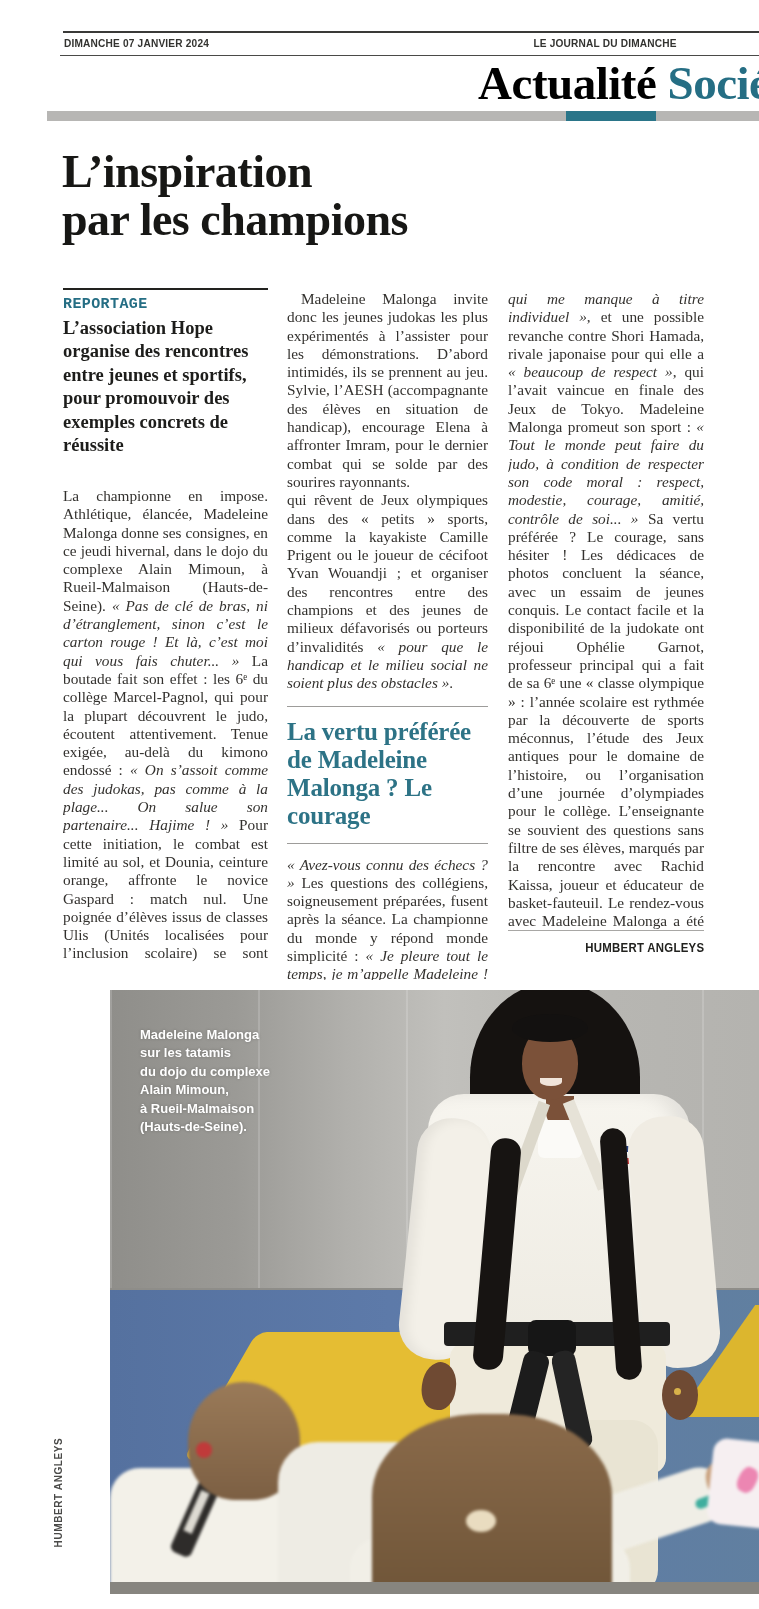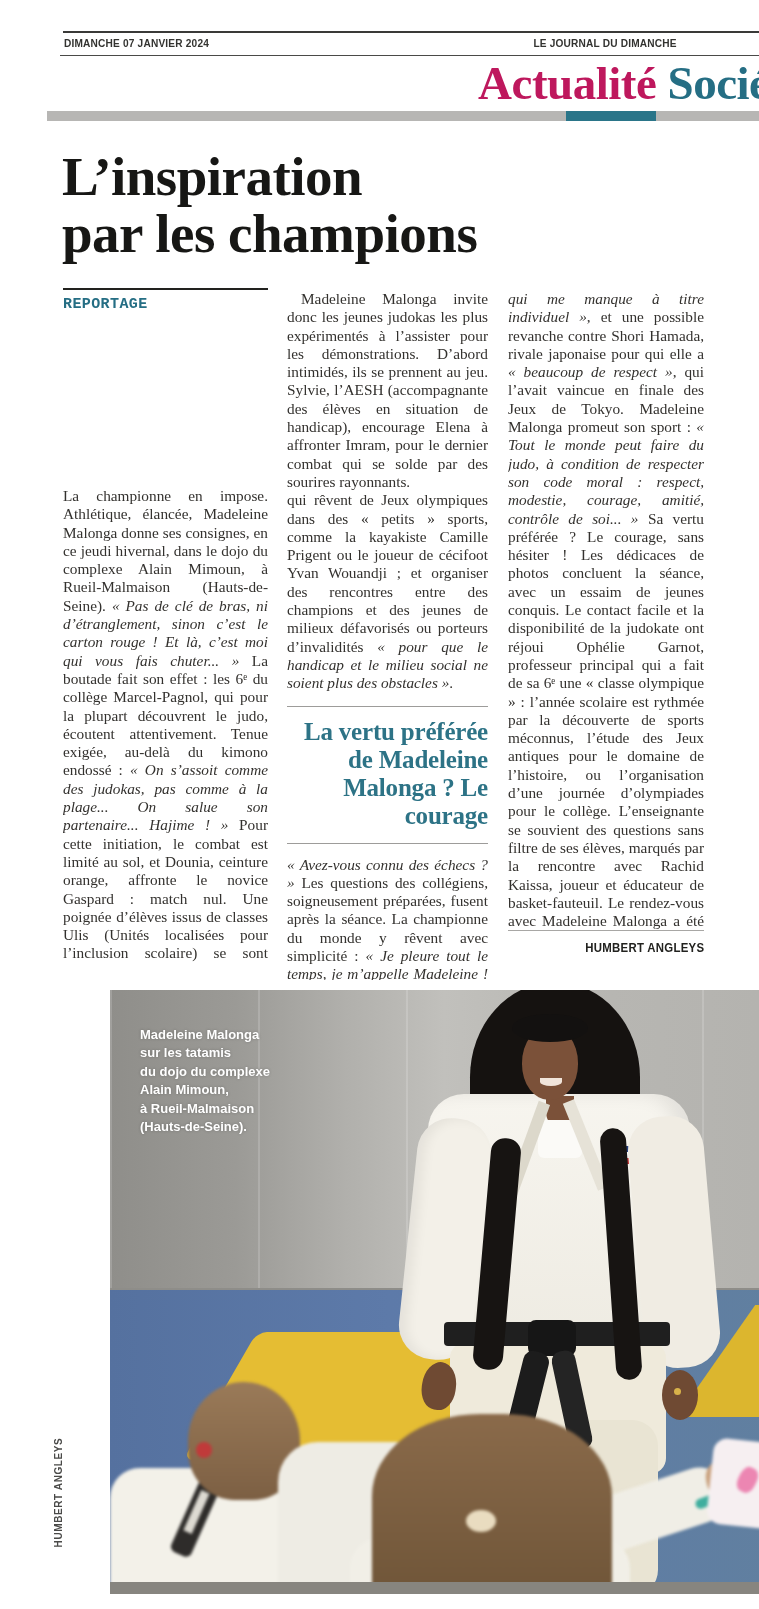--- a/index.html
+++ b/index.html
@@ -15,28 +15,28 @@
     position:absolute; top:37px; font-family:"Liberation Sans", sans-serif;
     font-size:11px; font-weight:bold; color:#333330; letter-spacing:.2px;
     transform:scaleX(.92); transform-origin:left center; white-space:nowrap;
   }
   .date { left:64px; }
   .masthead { left:auto; right:82px; transform-origin:right center; }
   .section-title {
     position:absolute; top:56px; left:0; right:-46px; text-align:right;
     font-size:47px; font-weight:bold; letter-spacing:-.5px; white-space:nowrap;
   }
-  .section-light { color:#be185d; }
+  .section-light { color:#000000; }
   .section-dark  { color:#256e84; }
   .section-bar { position:absolute; left:47px; right:0; top:111px; height:10px; background:#b7b6b4; }
   .section-bar-accent { position:absolute; left:519px; top:0; width:90px; height:10px; background:#2a7589; }
   
   .headline {
     position:absolute; left:62px; top:148px; width:600px;
-    font-size:55px; line-height:1.04; font-weight:bold; letter-spacing:-.5px;
+    font-size:46px; line-height:1.04; font-weight:bold; letter-spacing:-.5px;
     color:#171715; white-space:pre-line;
   }
   
   .kicker-rule { position:absolute; left:63px; top:288px; width:205px; height:2px; background:#22221f; }
   .kicker {
     position:absolute; left:63px; top:296px; font-family:Liberation Mono, monospace;
     font-size:15px; font-weight:bold; color:#256e84; letter-spacing:.4px;
   }
   .lede {
     position:absolute; left:63px; top:317px; width:208px;
@@ -50,21 +50,21 @@
   .col-2 { left:287px; top:290px; width:201px; height:690px; }
   .col-3 { left:508px; top:290px; width:196px; height:642px; }
   .para { margin:0; }
   .para.indent { text-indent:14px; }
   .pull-quote-block {
     margin:13px 0 12px 0; padding:11px 0 12px 0;
     border-top:1px solid #9d9c9a; border-bottom:1px solid #9d9c9a;
     text-align:left;
   }
   .pull-quote {
-    font-size:25px; line-height:1.13; font-weight:bold; color:#2d7386; letter-spacing:-.2px;text-align:right;
+    font-size:25px; line-height:1.13; font-weight:bold; color:#2d7386; letter-spacing:-.2px;
   }
   .byline-block {
     position:absolute; left:508px; top:930px; width:196px;
     border-top:1px solid #a8a7a5; padding-top:7px; text-align:right;
   }
   .byline {
     font-family:"Liberation Sans", sans-serif; font-size:12px; font-weight:bold;
     color:#22221f; letter-spacing:.3px; transform:scaleX(.95); transform-origin:right center;
     display:inline-block;
   }
@@ -179,32 +179,33 @@
 
   <div class="section-bar">
     <div class="section-bar-accent"></div>
   </div>
 
   <h1 class="headline">L’inspiration
 par les champions</h1>
 
   <div class="kicker-rule"></div>
   <div class="kicker">REPORTAGE</div>
+  <div class="lede">L’association Hope organise des rencontres entre jeunes et sportifs, pour promouvoir des exemples concrets de réussite</div>
 
   <div class="col col-1">
     <p class="para"><span>La championne en impose. Athlétique, élancée, Madeleine Malonga donne ses consignes, en ce jeudi hivernal, dans le dojo du complexe Alain Mimoun, à Rueil-Malmaison (Hauts-de-Seine). </span><i>« Pas de clé de bras, ni d’étranglement, sinon c’est le carton rouge ! Et là, c’est moi qui vous fais chuter... » </i><span>La boutade fait son effet : les 6ᵉ du collège Marcel-Pagnol, qui pour la plupart découvrent le judo, écoutent attentivement. Tenue exigée, au-delà du kimono endossé : </span><i>« On s’assoit comme des judokas, pas comme à la plage... On salue son partenaire... Hajime ! » </i><span>Pour cette initiation, le combat est limité au sol, et Dounia, ceinture orange, affronte le novice Gaspard : match nul. Une poignée d’élèves issus de classes Ulis (Unités localisées pour l’inclusion scolaire) se sont joints, comme Nikolas, qui met toute son énergie à tenter de faire chuter Dado. Au bord du tatami, les encadrants et Thibaut Legrain, fondateur de l’association Hope, apprécient. En 2020, il avait un but en tête au moment de lancer l’aventure : soutenir des sportifs</span></p>
   </div>
 
   <div class="col col-2">
     <p class="para indent">Madeleine Malonga invite donc les jeunes judokas les plus expérimentés à l’assister pour les démonstrations. D’abord intimidés, ils se prennent au jeu. Sylvie, l’AESH (accompagnante des élèves en situation de handicap), encourage Elena à affronter Imram, pour le dernier combat qui se solde par des sourires rayonnants.</p>
     <p class="para"><span>qui rêvent de Jeux olympiques dans des « petits » sports, comme la kayakiste Camille Prigent ou le joueur de cécifoot Yvan Wouandji ; et organiser des rencontres entre des champions et des jeunes de milieux défavorisés ou porteurs d’invalidités </span><i>« pour que le handicap et le milieu social ne soient plus des obstacles »</i><span>.</span></p>
     <div class="pull-quote-block">
       <div class="pull-quote">La vertu préférée de Madeleine Malonga ? Le courage</div>
     </div>
-    <p class="para"><i>« Avez-vous connu des échecs ? » </i><span>Les questions des collégiens, soigneusement préparées, fusent après la séance. La championne du monde y rêvent avec simplicité : </span><i>« Je pleure tout le temps, je m’appelle Madeleine ! »</i></p>
+    <p class="para"><i>« Avez-vous connu des échecs ? » </i><span>Les questions des collégiens, soigneusement préparées, fusent après la séance. La championne du monde y répond monde simplicité : </span><i>« Je pleure tout le temps, je m’appelle Madeleine ! »</i></p>
   </div>
 
   <div class="col col-3">
     <p class="para"><i>qui me manque à titre individuel »</i><span>, et une possible revanche contre Shori Hamada, rivale japonaise pour qui elle a </span><i>« beaucoup de respect »</i><span>, qui l’avait vaincue en finale des Jeux de Tokyo. Madeleine Malonga promeut son sport : </span><i>« Tout le monde peut faire du judo, à condition de respecter son code moral : respect, modestie, courage, amitié, contrôle de soi... » </i><span>Sa vertu préférée ? Le courage, sans hésiter ! Les dédicaces de photos concluent la séance, avec un essaim de jeunes conquis. Le contact facile et la disponibilité de la judokate ont réjoui Ophélie Garnot, professeur principal qui a fait de sa 6ᵉ une « classe olympique » : l’année scolaire est rythmée par la découverte de sports méconnus, l’étude des Jeux antiques pour le domaine de l’histoire, ou l’organisation d’une journée d’olympiades pour le collège. L’enseignante se souvient des questions sans filtre de ses élèves, marqués par la rencontre avec Rachid Kaissa, joueur et éducateur de basket-fauteuil. Le rendez-vous avec Madeleine Malonga a été monté par l’association Hope, justement. Financée par des fondations d’entreprise, l’association s’apprête à vivre une année olympique d’une intensité particulière. À la fois en suivant les échéances des athlètes accompagnés, mais également en raison de l’impact social du sport, décrété grande cause nationale. Thibaut Legrain n’a qu’un objectif, </span></p>
   </div>
 
   <div class="byline-block">
     <span class="byline">HUMBERT ANGLEYS</span>
   </div>
 

